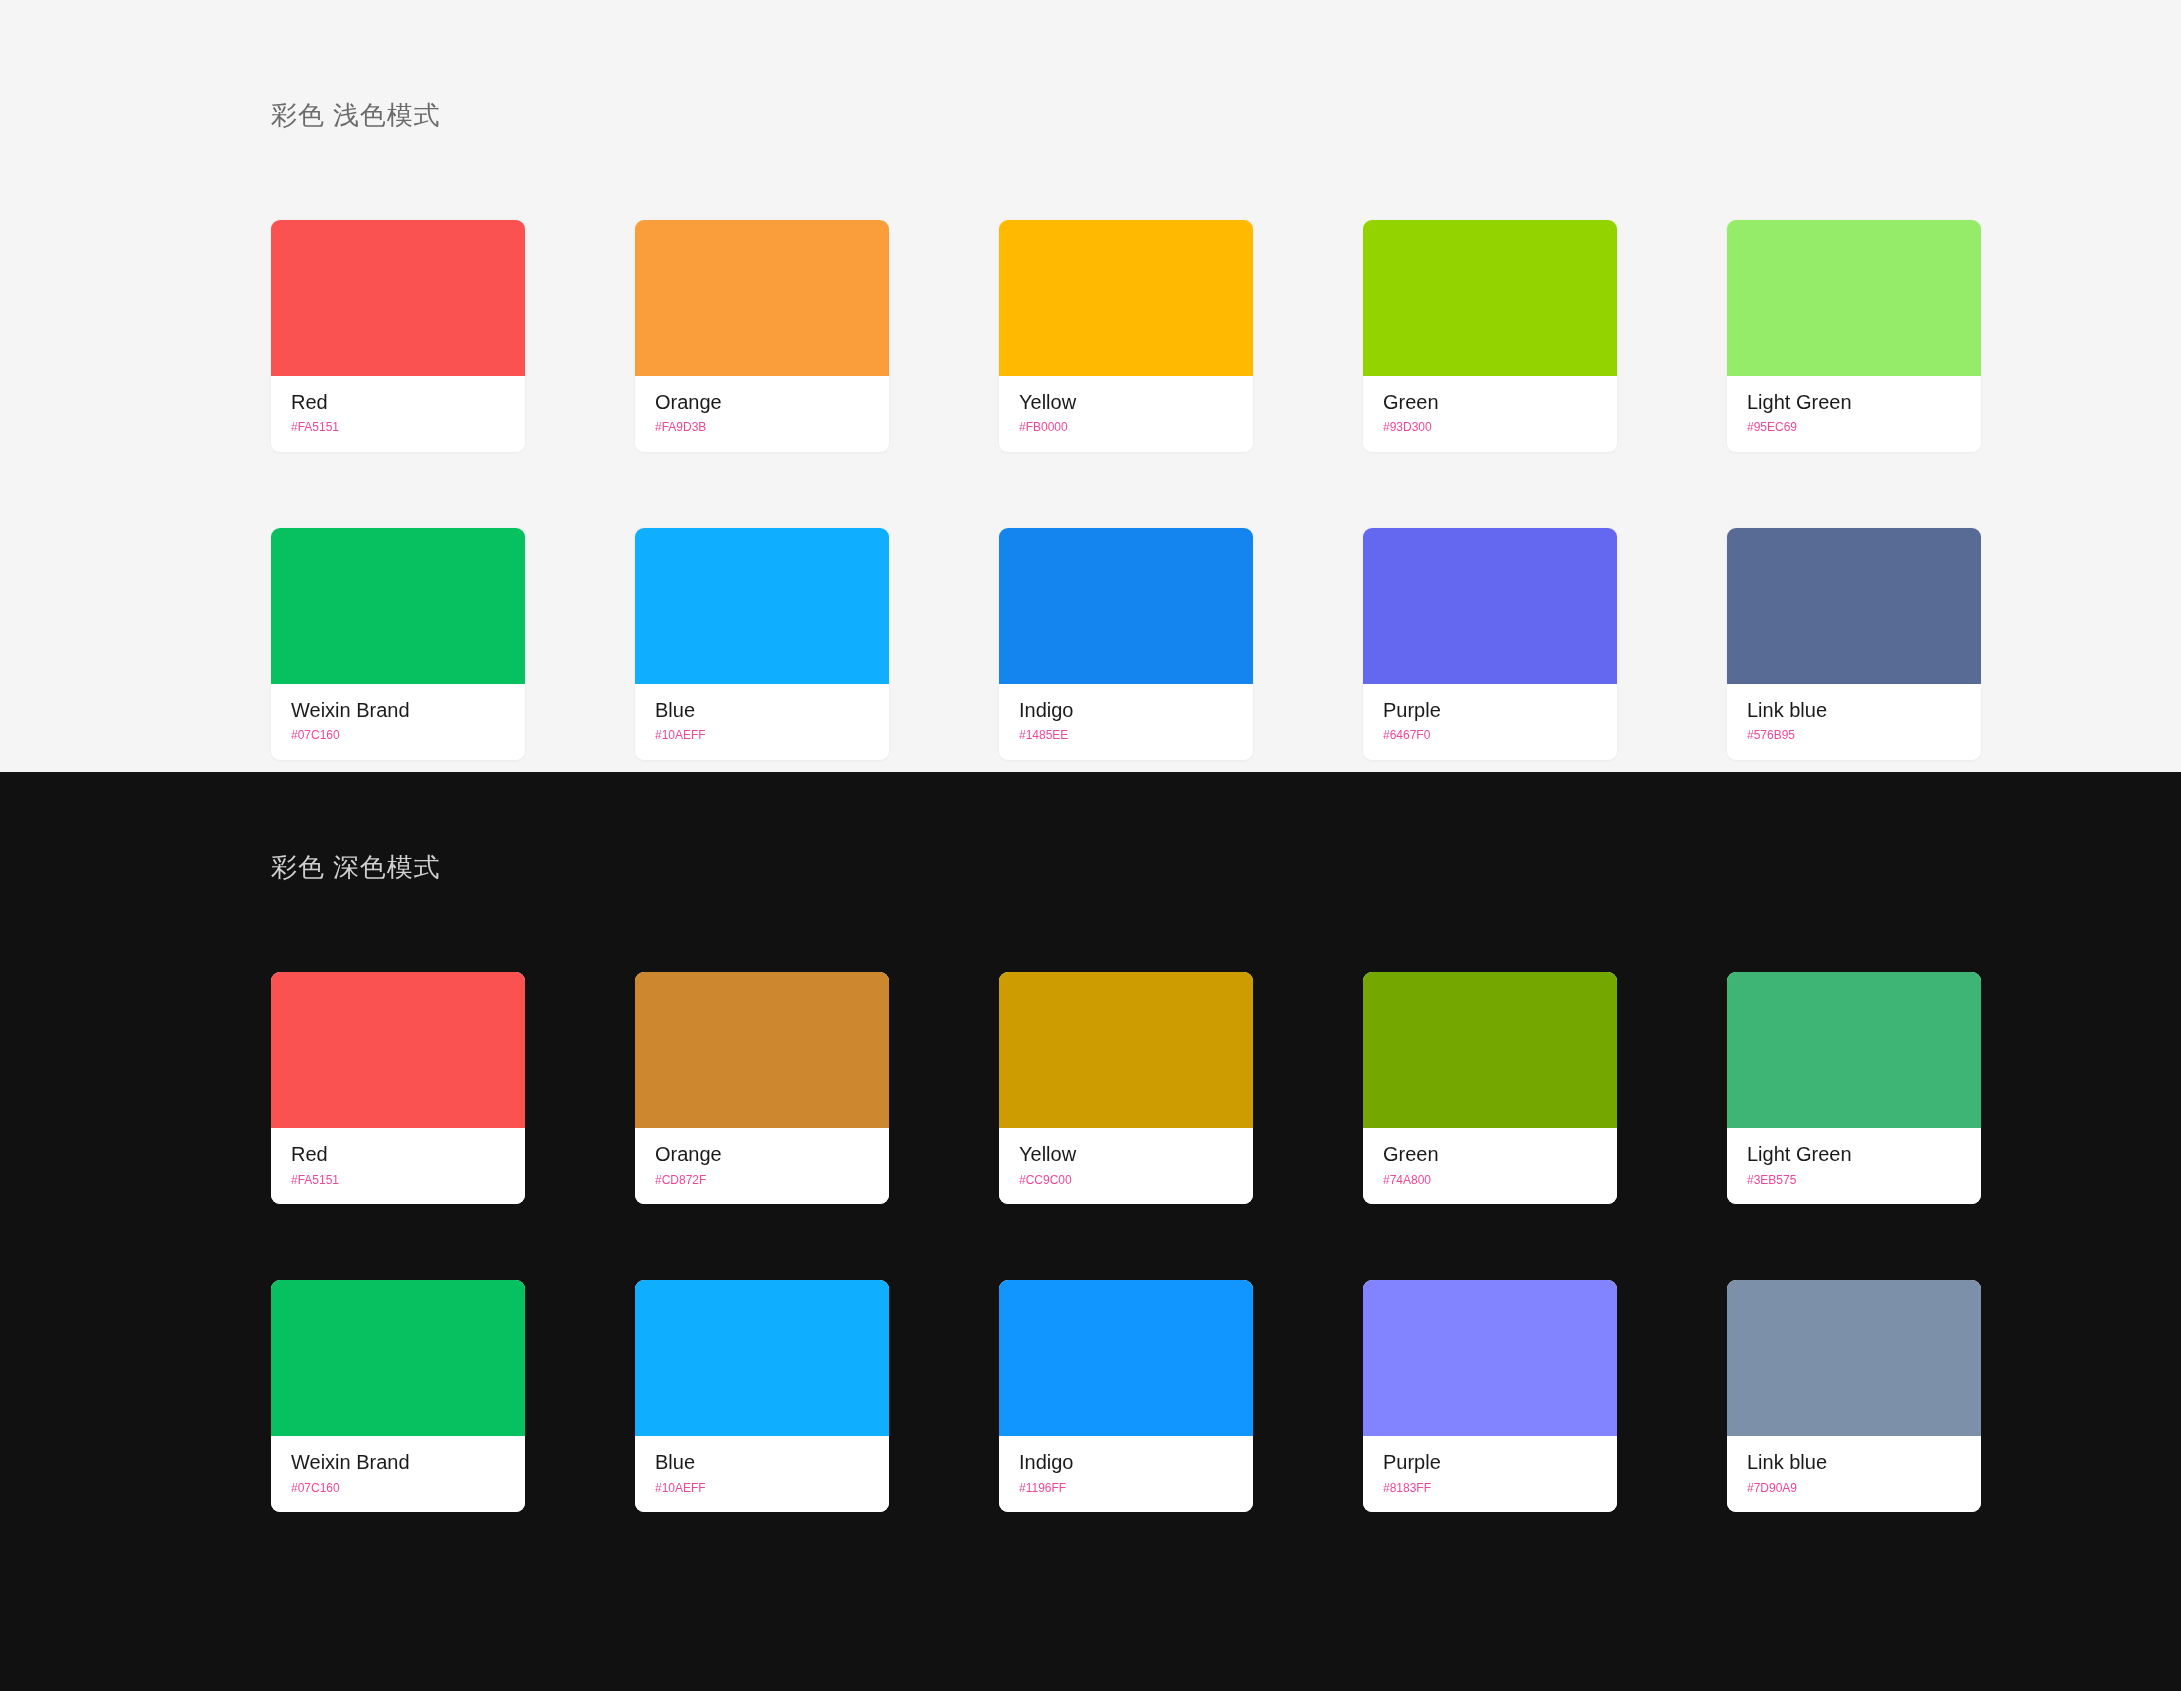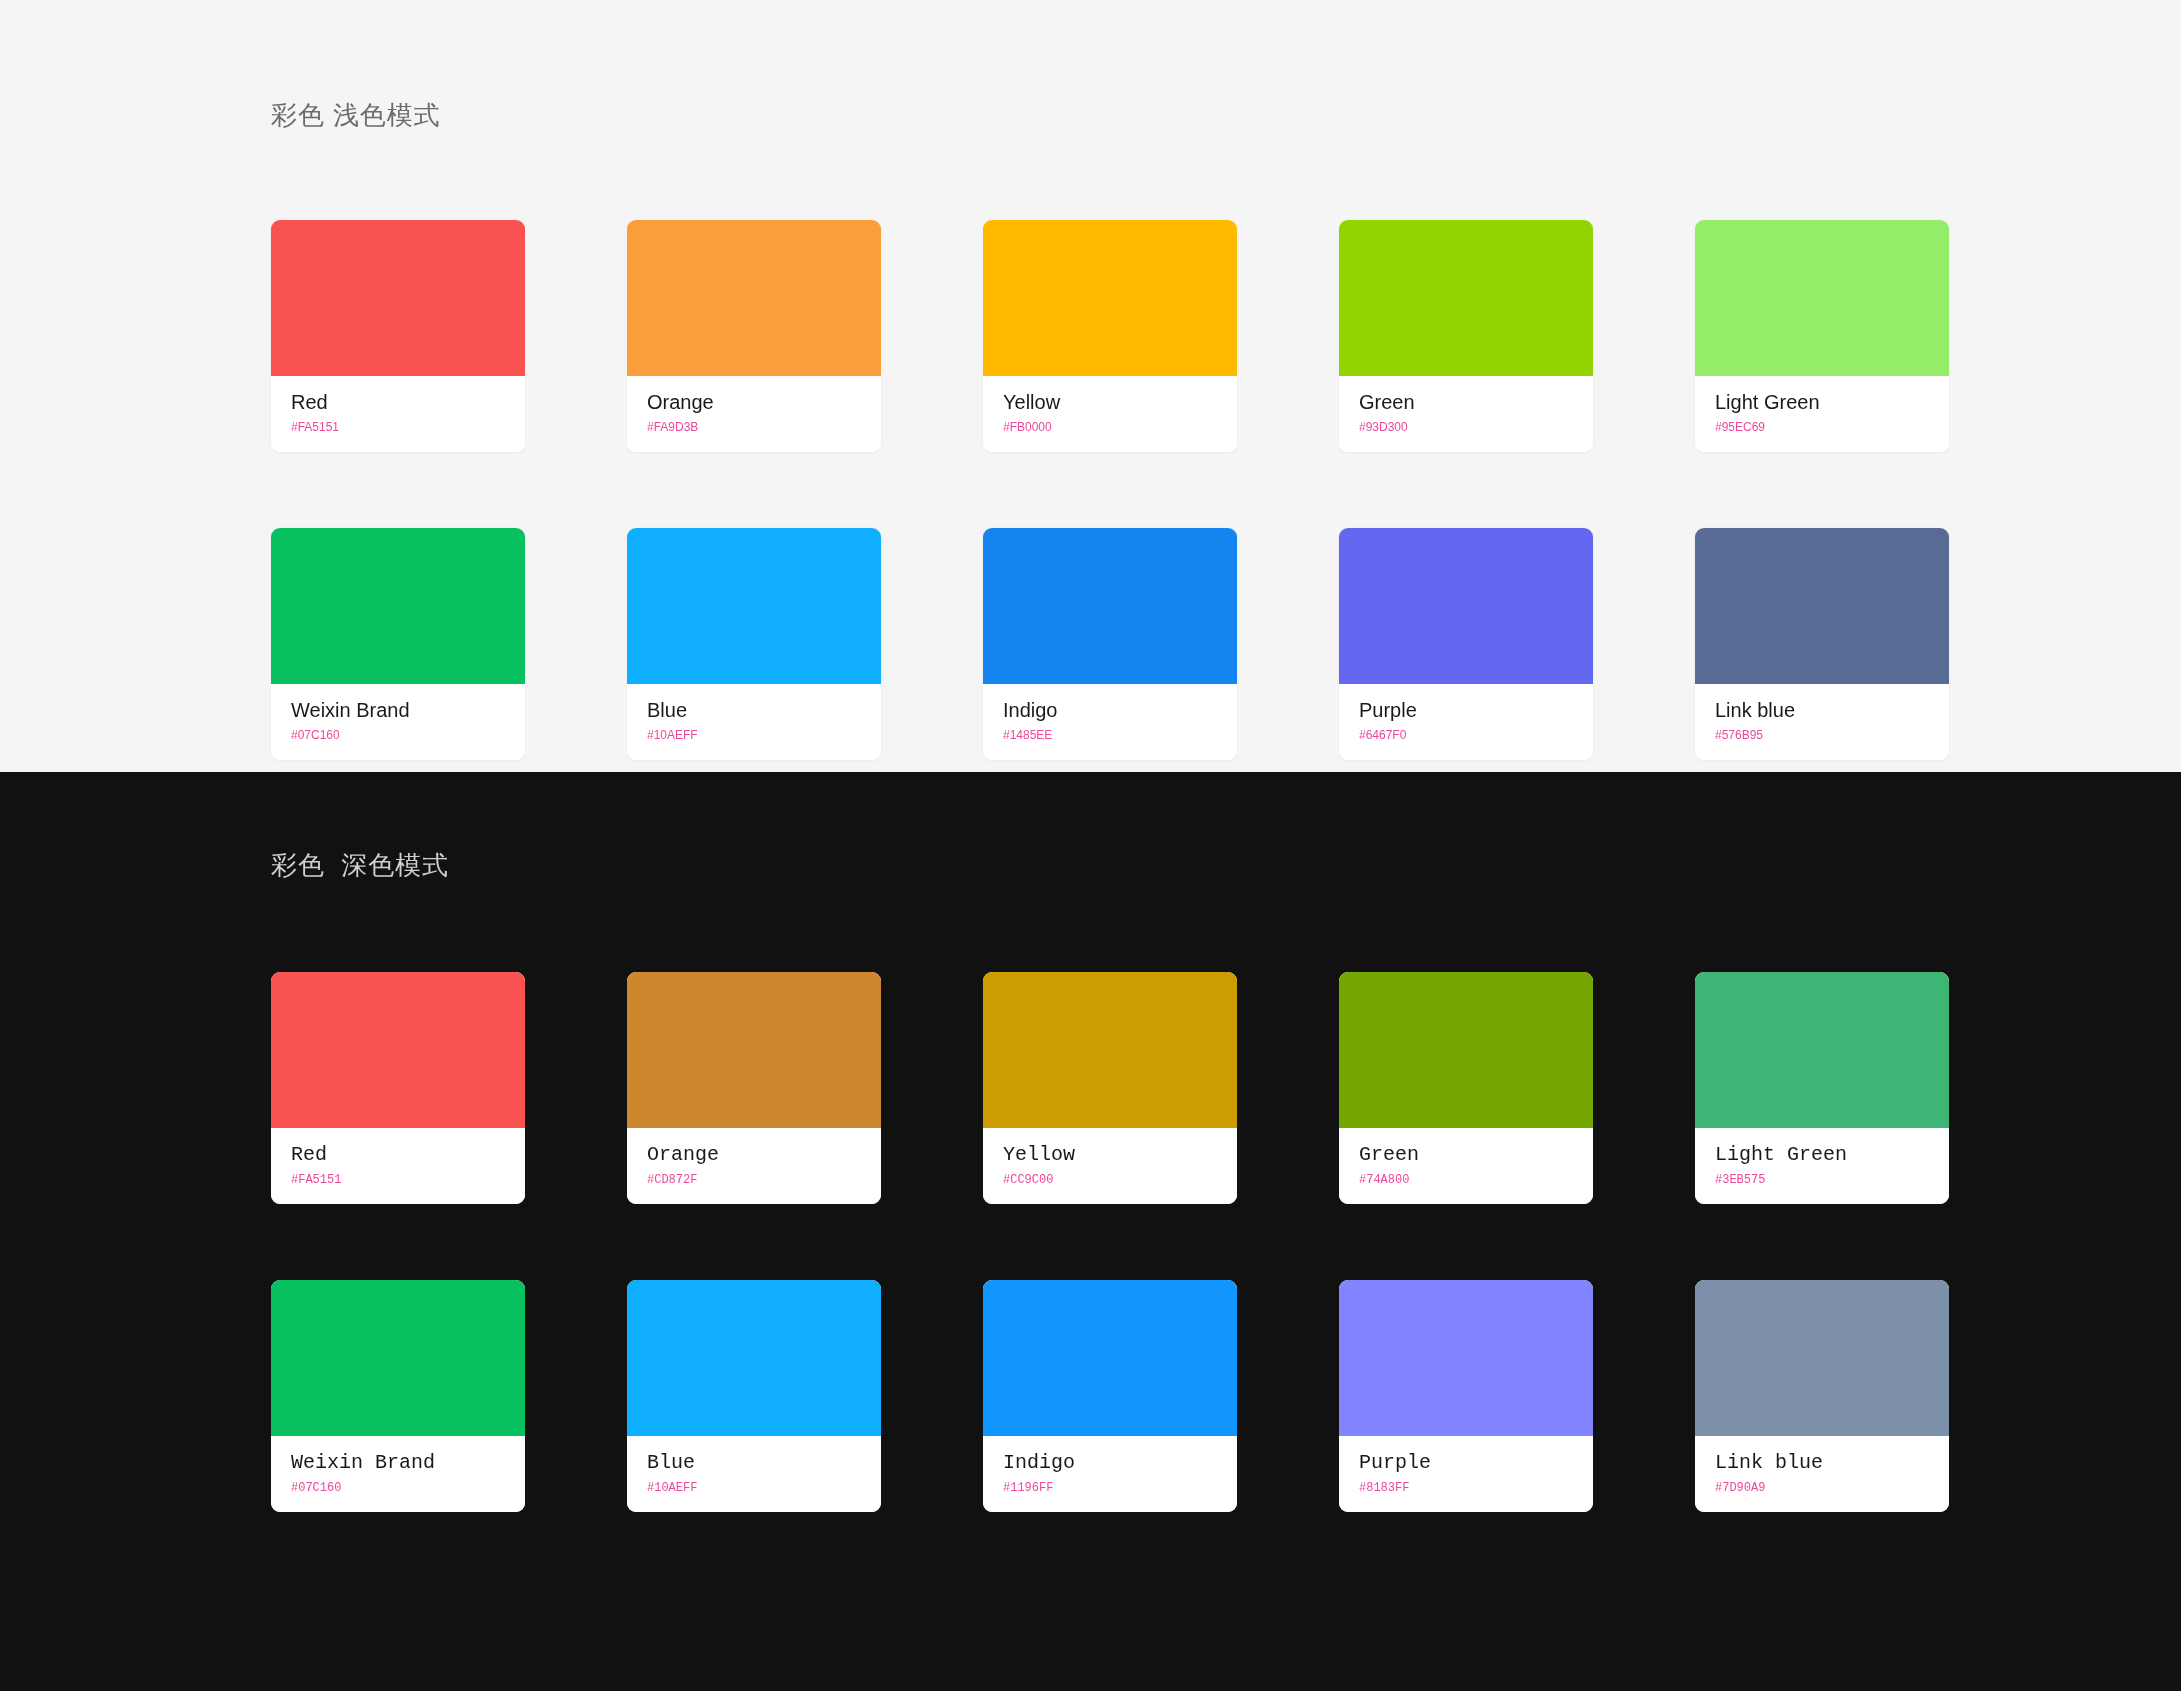--- a/index.html
+++ b/index.html
@@ -32,38 +32,37 @@
   .section-light {
     background: #f5f5f5;
     height: 863px;
     padding-top: 102px;
   }
 
   .section-dark {
     background: #111111;
     height: 1032px;
     padding-top: 82px;
-    font-family: Liberation Mono, monospace;
   }
 
   .section-title {
     font-size: 26px;
     font-weight: 400;
     letter-spacing: 0.9px;
     margin-bottom: 92px;
     line-height: 1;
   }
 
   .section-light .section-title { color: #6b6b6b; }
   .section-dark  .section-title { color: #cfcfcf; }
 
   
   .row {
     display: flex;
-    gap: 8px;
+    gap: 16px;
     margin-bottom: 76px;
   }
 
   .row:last-child { margin-bottom: 0; }
 
   .card {
     width: 254px;
     margin-right: 94px;
     border-radius: 9px;
     overflow: hidden;

